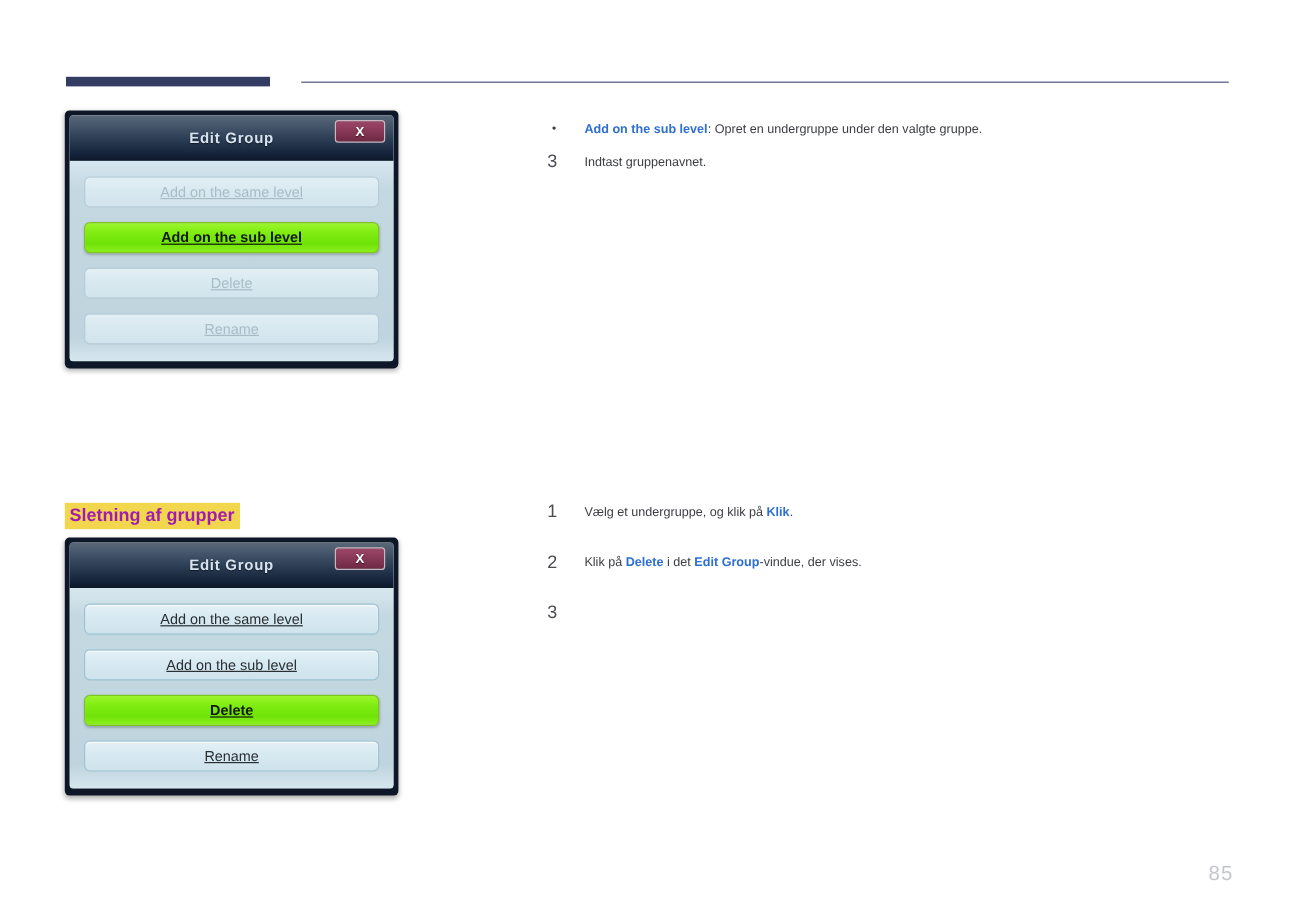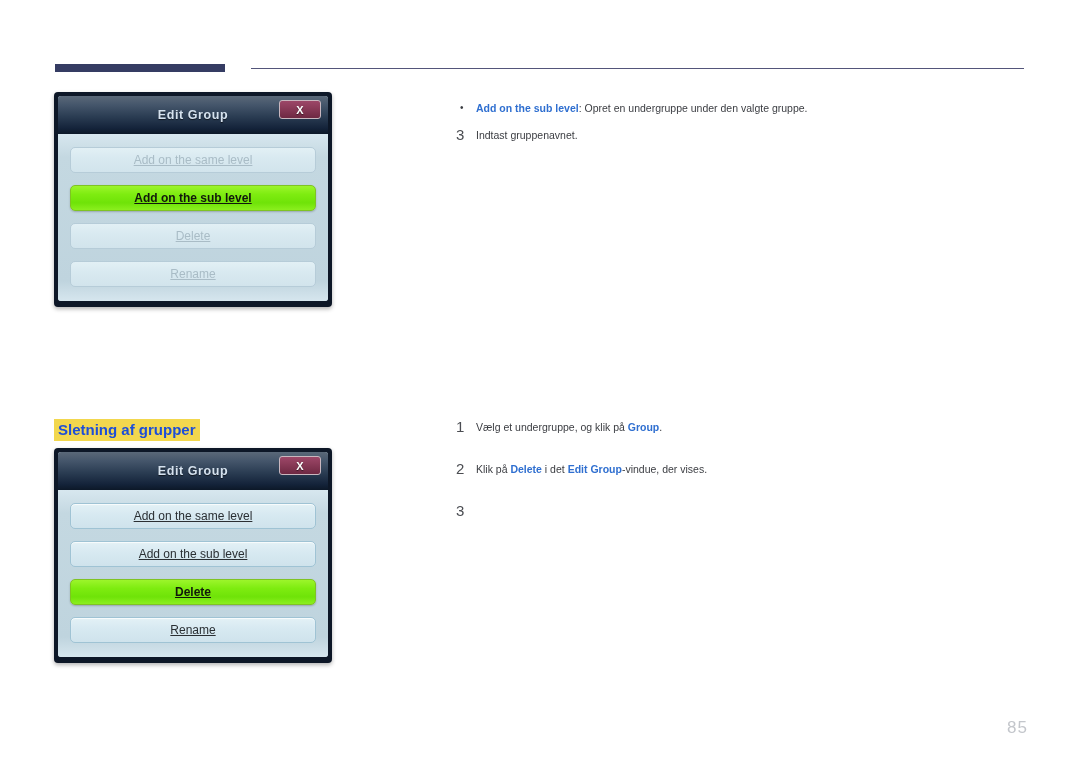--- a/index.html
+++ b/index.html
@@ -131,21 +131,21 @@
     color: #12180b;
     font-weight: bold;
     box-shadow: 0 1px 2px rgba(0,0,0,0.22);
   }
 
   
   .section-heading {
     position: absolute;
     font-size: 15px;
     font-weight: bold;
-    color: #1d4ed8;
+    color: #a21caf;
     background: #f2d74e;
     padding: 2px 4px 3px 4px;
     line-height: 1.15;
   }
 
   
   .text-col {
     position: absolute;
     left: 456px;
     width: 570px;
@@ -177,21 +177,21 @@
   .step-num {
     width: 20px;
     flex: 0 0 20px;
     font-size: 15px;
     color: #4b4d52;
     font-weight: normal;
     line-height: 1;
     position: relative;
     top: 1px;
   }
-  .step-text, .bullet-text { flex: 1; }
+  .step-text, .bullet-text { flex: 1; margin-left: 11px; }
   b.blue {
     color: #2f6fd0;
     font-weight: bold;
   }
 
   
   .page-number {
     position: absolute;
     right: 52px;
     bottom: 25px;
@@ -253,21 +253,21 @@
       <div class="dlg-btn normal">Add on the sub level</div>
       <div class="dlg-btn selected">Delete</div>
       <div class="dlg-btn normal">Rename</div>
     </div>
   </div>
 </div>
 
 <div class="text-col" style="top:418px;">
   <div class="step-row" style="margin-bottom:25px;">
     <div class="step-num">1</div>
-    <div class="step-text"><span>Vælg et undergruppe, og klik på </span><b class="blue">Group</b><span>.</span></div>
+    <div class="step-text"><span>Vælg et undergruppe, og klik på </span><b class="blue">Klik</b><span>.</span></div>
   </div>
   <div class="step-row" style="margin-bottom:25px;">
     <div class="step-num">2</div>
     <div class="step-text"><span>Klik på </span><b class="blue">Delete</b><span> i det </span><b class="blue">Edit Group</b><span>-vindue, der vises.</span></div>
   </div>
   <div class="step-row">
     <div class="step-num">3</div>
   </div>
 </div>
 

